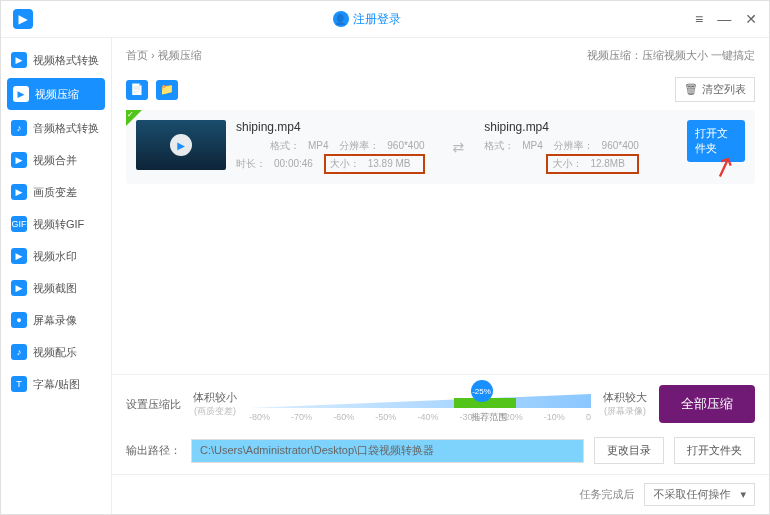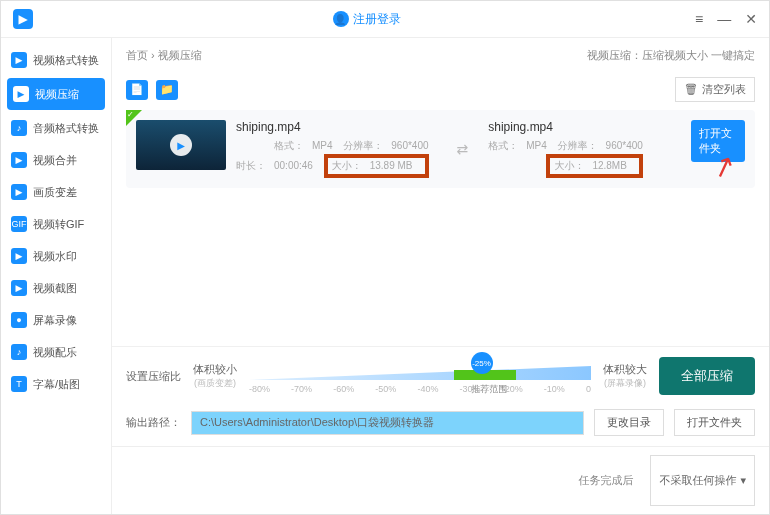--- a/index.html
+++ b/index.html
@@ -31,42 +31,42 @@
     .file-row { display: flex; background: #f8f9fb; border-radius: 4px; position: relative; padding: 10px; gap: 10px; }
     .checkmark { position: absolute; top: 0; left: 0; width: 0; height: 0; border-top: 16px solid #52c41a; border-right: 16px solid transparent; }
     .checkmark::after { content: "✓"; position: absolute; top: -16px; left: 1px; color: #fff; font-size: 8px; }
     .thumb { width: 90px; height: 50px; background: linear-gradient(180deg, #1a4d6d, #0d2438); border-radius: 2px; display: flex; align-items: center; justify-content: center; }
     .play-circle { width: 22px; height: 22px; border-radius: 50%; background: rgba(255,255,255,.9); display: flex; align-items: center; justify-content: center; color: #1890ff; font-size: 10px; }
     .file-cols { flex: 1; display: flex; gap: 20px; align-items: flex-start; }
     .file-col { flex: 0 0 auto; }
     .file-name { font-size: 12px; color: #333; margin-bottom: 4px; }
     .meta { color: #aaa; font-size: 10px; line-height: 16px; text-align: right; }
     .meta span { margin-right: 8px; }
-    .redbox { border: 4px solid #c2410c; padding: 0 4px; display: inline-block; }
+    .redbox { border: 2px solid #c2410c; padding: 0 4px; display: inline-block; }
     .swap { color: #bbb; align-self: center; font-size: 14px; }
     .open-btn { background: #1890ff; color: #fff; padding: 6px 8px; border-radius: 3px; cursor: pointer; align-self: flex-start; font-size: 11px; position: relative; }
     .arrow { position: absolute; top: 30px; right: 10px; font-size: 28px; color: #e53935; transform: rotate(-20deg); pointer-events: none; }
     .bottom { padding: 10px 14px; border-top: 1px solid #f0f0f0; }
     .slider-row { display: flex; align-items: center; gap: 12px; margin-bottom: 14px; }
     .slider-label { color: #666; }
     .size-label { color: #666; text-align: center; }
     .size-sub { color: #bbb; font-size: 9px; }
     .slider-track { flex: 1; position: relative; height: 36px; }
     .triangle { position: absolute; bottom: 14px; left: 0; right: 0; height: 14px; background: linear-gradient(90deg, rgba(24,144,255,.15), rgba(24,144,255,.5)); clip-path: polygon(0 100%, 100% 0, 100% 100%); }
     .slider-marks { position: absolute; bottom: 0; left: 0; right: 0; display: flex; justify-content: space-between; color: #bbb; font-size: 9px; }
     .handle { position: absolute; top: -6px; left: 68%; transform: translateX(-50%); }
     .bubble { background: #1890ff; color: #fff; border-radius: 50%; width: 22px; height: 22px; display: flex; align-items: center; justify-content: center; font-size: 8px; }
     .recommend { position: absolute; bottom: 14px; left: 60%; width: 18%; background: #52c41a; height: 10px; }
     .rec-label { position: absolute; bottom: -2px; left: 65%; color: #888; font-size: 9px; }
-    .compress-btn { background: #0f766e; color: #fff; padding: 10px 22px; border-radius: 4px; cursor: pointer; font-size: 13px; }
+    .compress-btn { background: #701a75; color: #fff; padding: 10px 22px; border-radius: 4px; cursor: pointer; font-size: 13px; }
     .path-row { display: flex; align-items: center; gap: 10px; }
     .path-input { flex: 1; border: 1px solid #ddd; padding: 5px 8px; color: #666; font-size: 11px; background: #7dd3fc; }
     .path-btn { border: 1px solid #ddd; padding: 5px 12px; color: #555; cursor: pointer; background: #fff; }
     .footer { border-top: 1px solid #eee; padding: 8px 14px; display: flex; justify-content: flex-end; gap: 10px; color: #888; align-items: center; }
-    .footer-select { border: 1px solid #ddd; padding: 17px 8px; color: #666; display: flex; align-items: center; gap: 4px; margin-left: 7px; }
+    .footer-select { border: 1px solid #ddd; padding: 3px 8px; color: #666; display: flex; align-items: center; gap: 10px; }
     .file-spacer { flex: 1; }
   </style>
 </head>
 <body>
 
 <div class="app">
   <div class="titlebar">
     <div class="logo">▶</div>
     <div class="titlebar-center">
       <div class="login-link">

